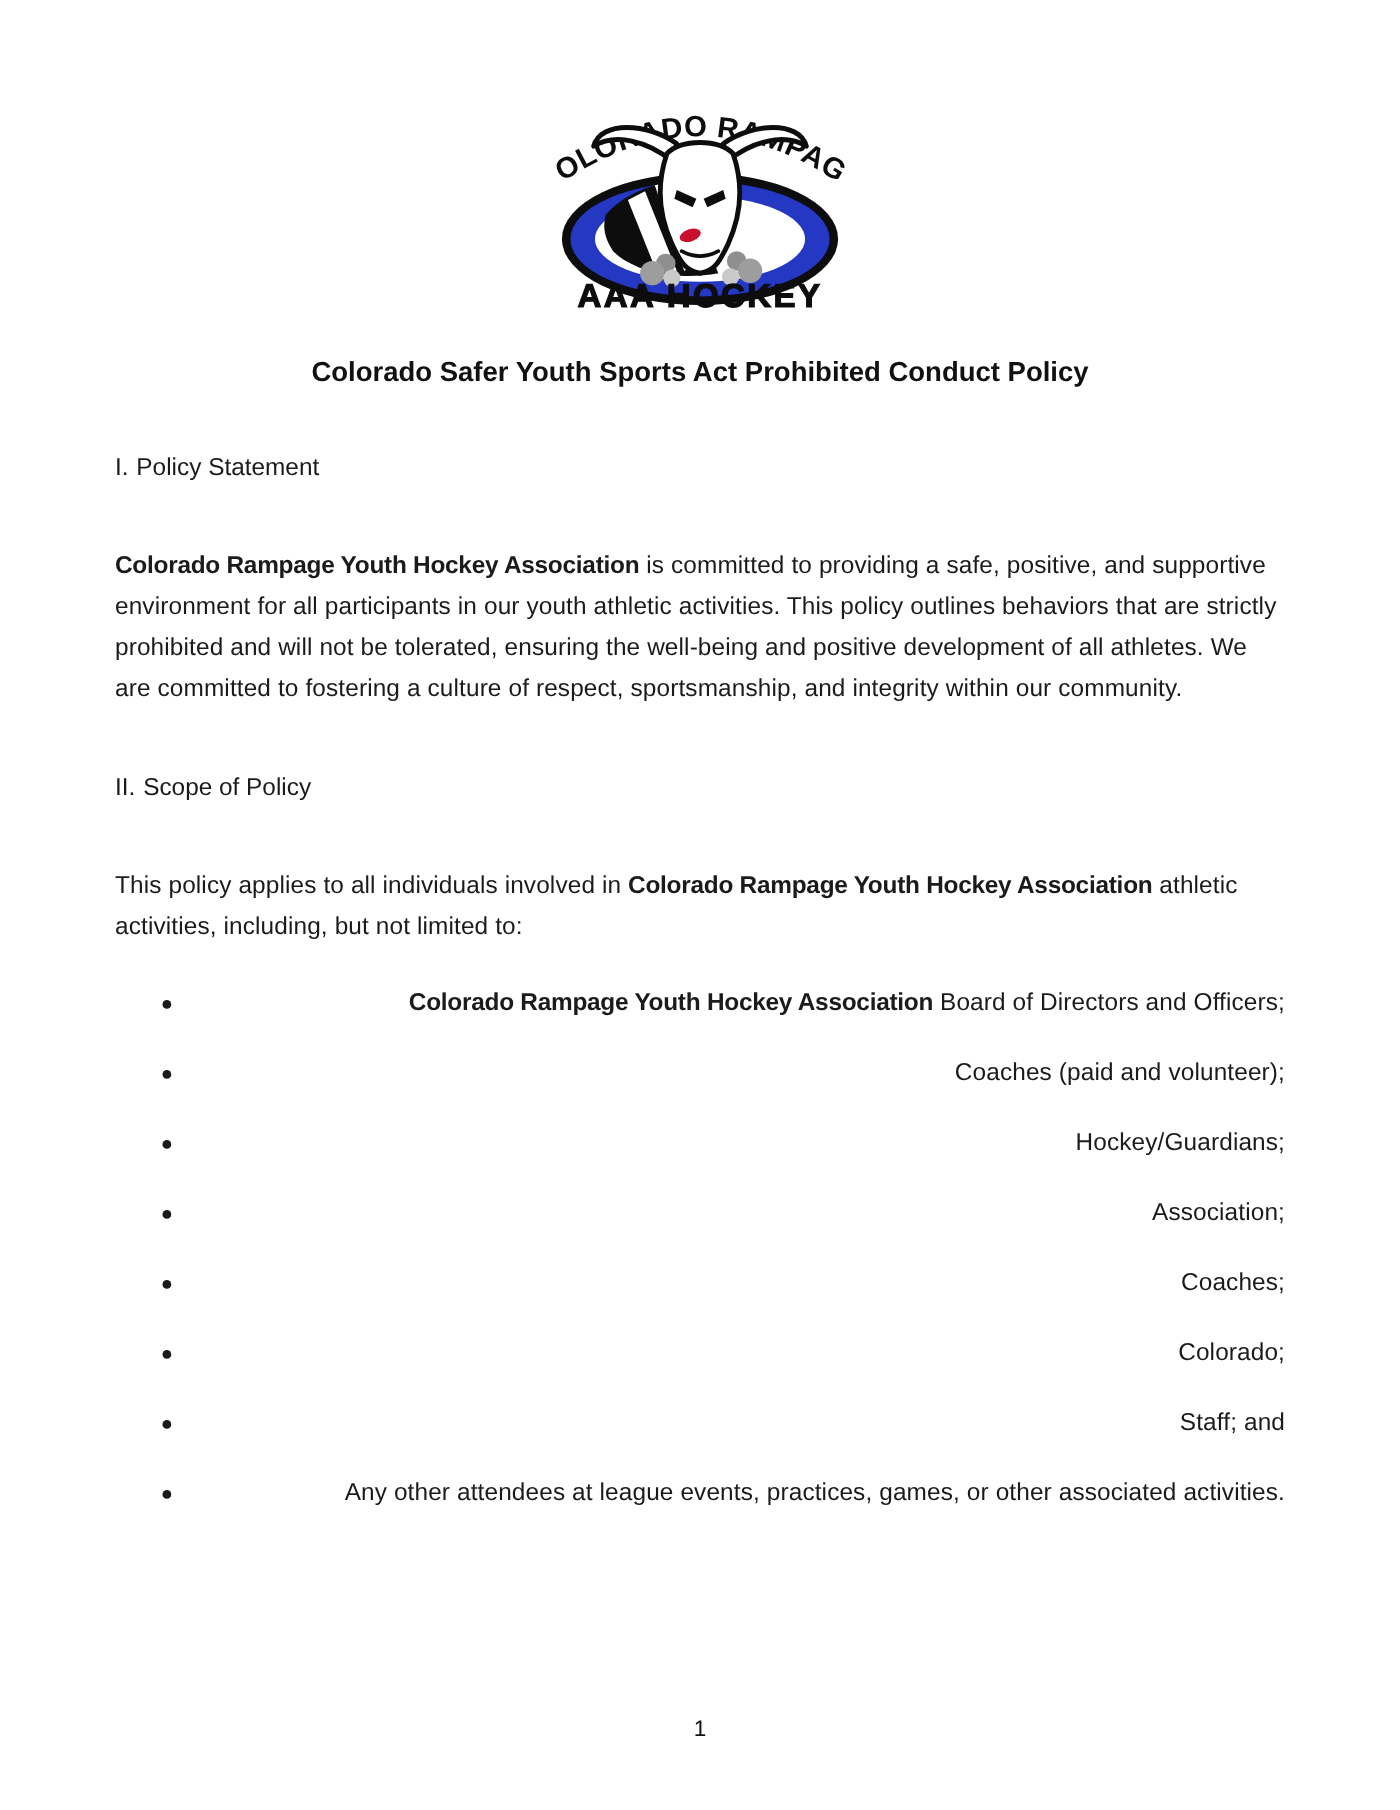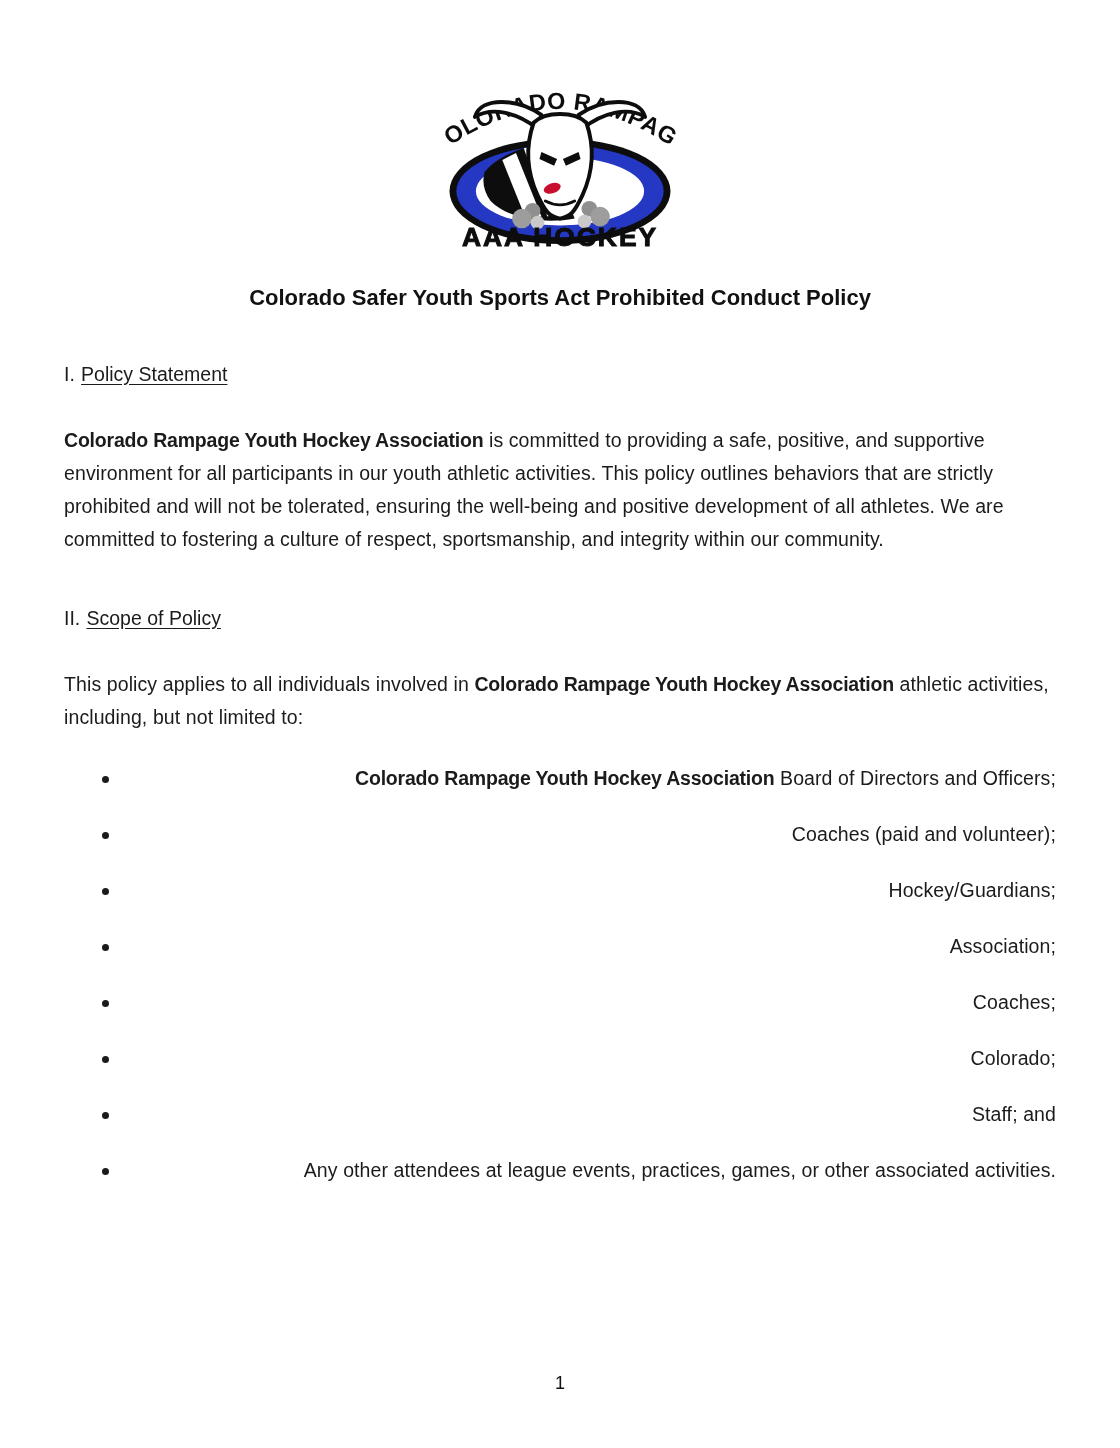--- a/index.html
+++ b/index.html
@@ -8,21 +8,21 @@
     position: relative;
     width: 1120px;
     height: 1448px;
     margin: 0 auto;
     background: #ffffff;
     font-family: "Liberation Sans", "DejaVu Sans", sans-serif;
     color: #1b1b1b;
     overflow: hidden;
   }
   .content {
-    padding: 0 64px;
+    padding: 0 92px;
   }
   .logo-wrap {
     padding-top: 62px;
     display: flex;
     justify-content: center;
   }
   .logo-wrap svg { display: block; }
   .doc-title {
     margin-top: 34px;
     text-align: center;
@@ -31,23 +31,23 @@
     color: #111;
     line-height: 28px;
   }
   .section-heading {
     margin-top: 46px;
     font-size: 19.5px;
     line-height: 33px;
     font-weight: 400;
   }
   .section-heading .sec-num { margin-right: 0.32em; }
-  .section-heading .sec-title { text-decoration: underline; text-underline-offset: 3px; }
+  .section-heading .sec-title { text-underline-offset: 3px; }
   p.body-para {
-    margin-top: 33px;
+    margin-top: 45px;
     font-size: 19.5px;
     line-height: 33px;
     letter-spacing: 0.1px;
   }
   p.body-para b { font-weight: 700; letter-spacing: -0.2px; }
   ul.bullet-list {
     margin-top: 28px;
     list-style: none;
     text-align: right;
   }

